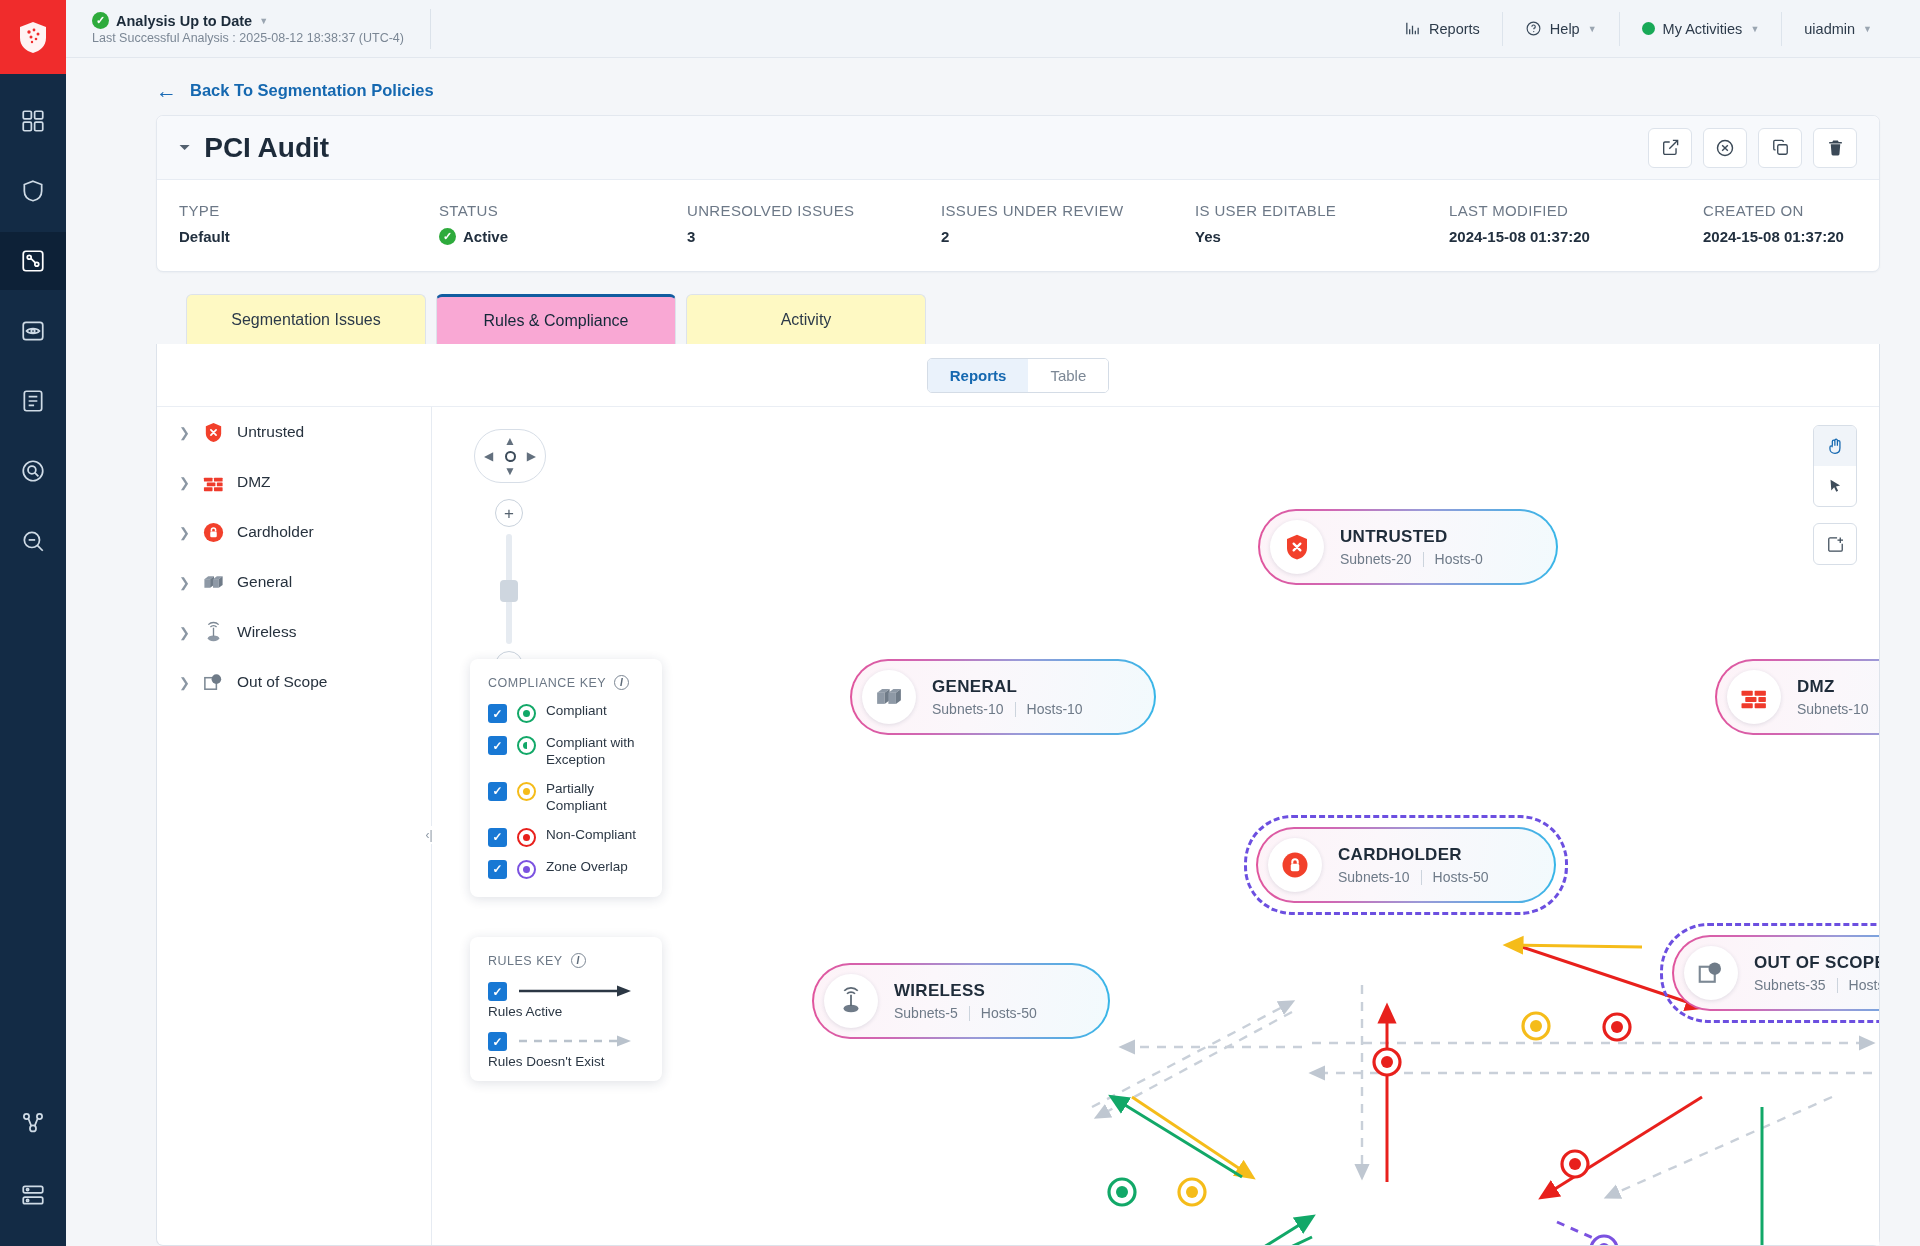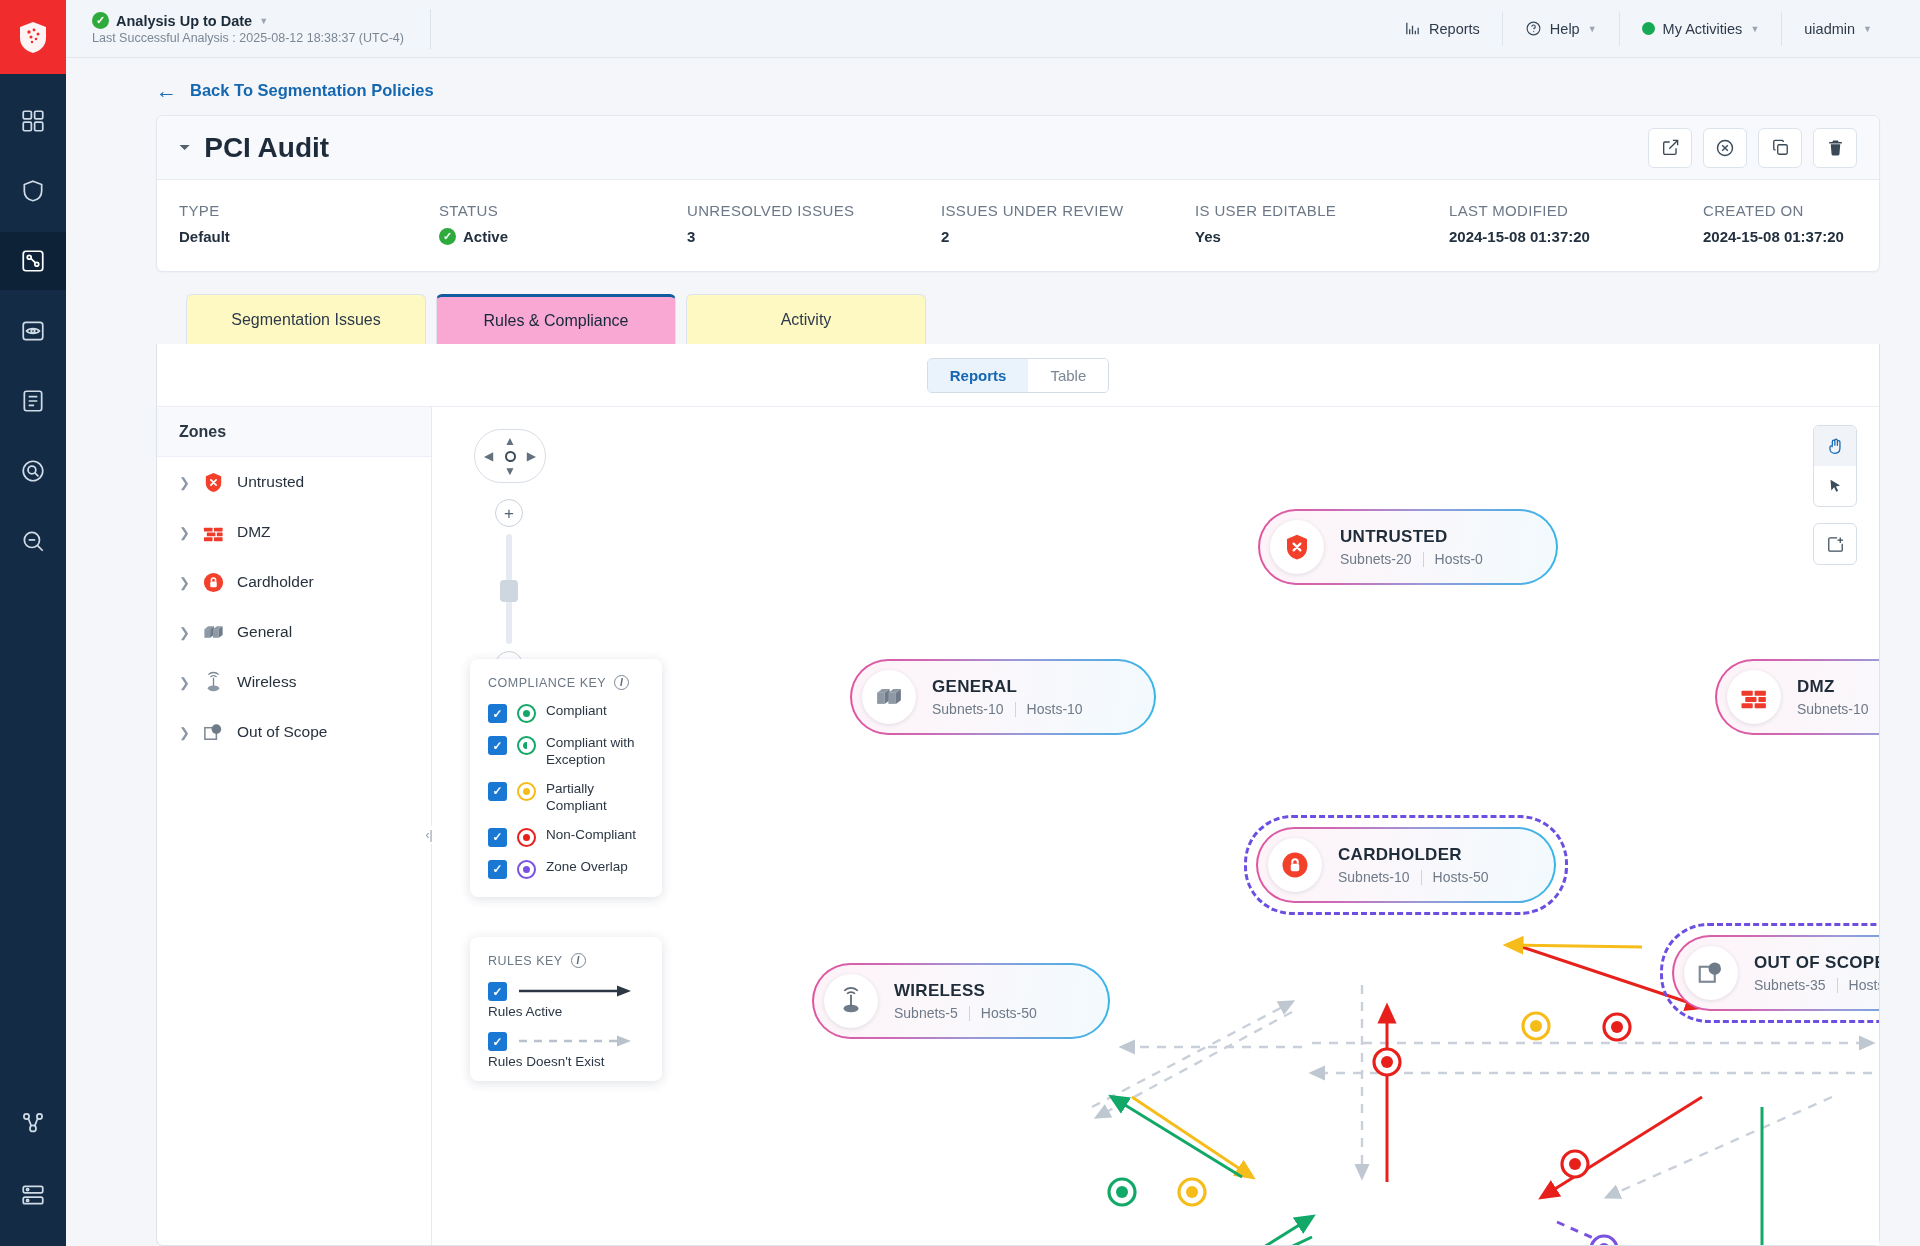--- a/index.html
+++ b/index.html
@@ -422,21 +422,20 @@
       <div class="panel-top">
         <div class="seg">
           <div class="seg-btn active">Reports</div>
           <div class="seg-btn">Table</div>
         </div>
       </div>
 
       <div class="panel-body">
 
         <div class="zones">
-          <div class="zones-head">Zones</div>
 
           <div class="zone-row">
             <span class="zone-chev">❯</span>
             <span class="zone-ico">
               <svg width="23" height="23" viewBox="0 0 24 24">
                   <path d="M12 2.2l8 3.4v7.2c0 5-3.6 8.1-8 9.2-4.4-1.1-8-4.2-8-9.2V5.6z" fill="#f2402b"></path>
                   <path d="M9.3 9.3l5.4 5.4M14.7 9.3l-5.4 5.4" stroke="#fff" stroke-width="1.8" stroke-linecap="round"></path>
                 </svg>
             </span>
             <span class="zone-name">Untrusted</span>

